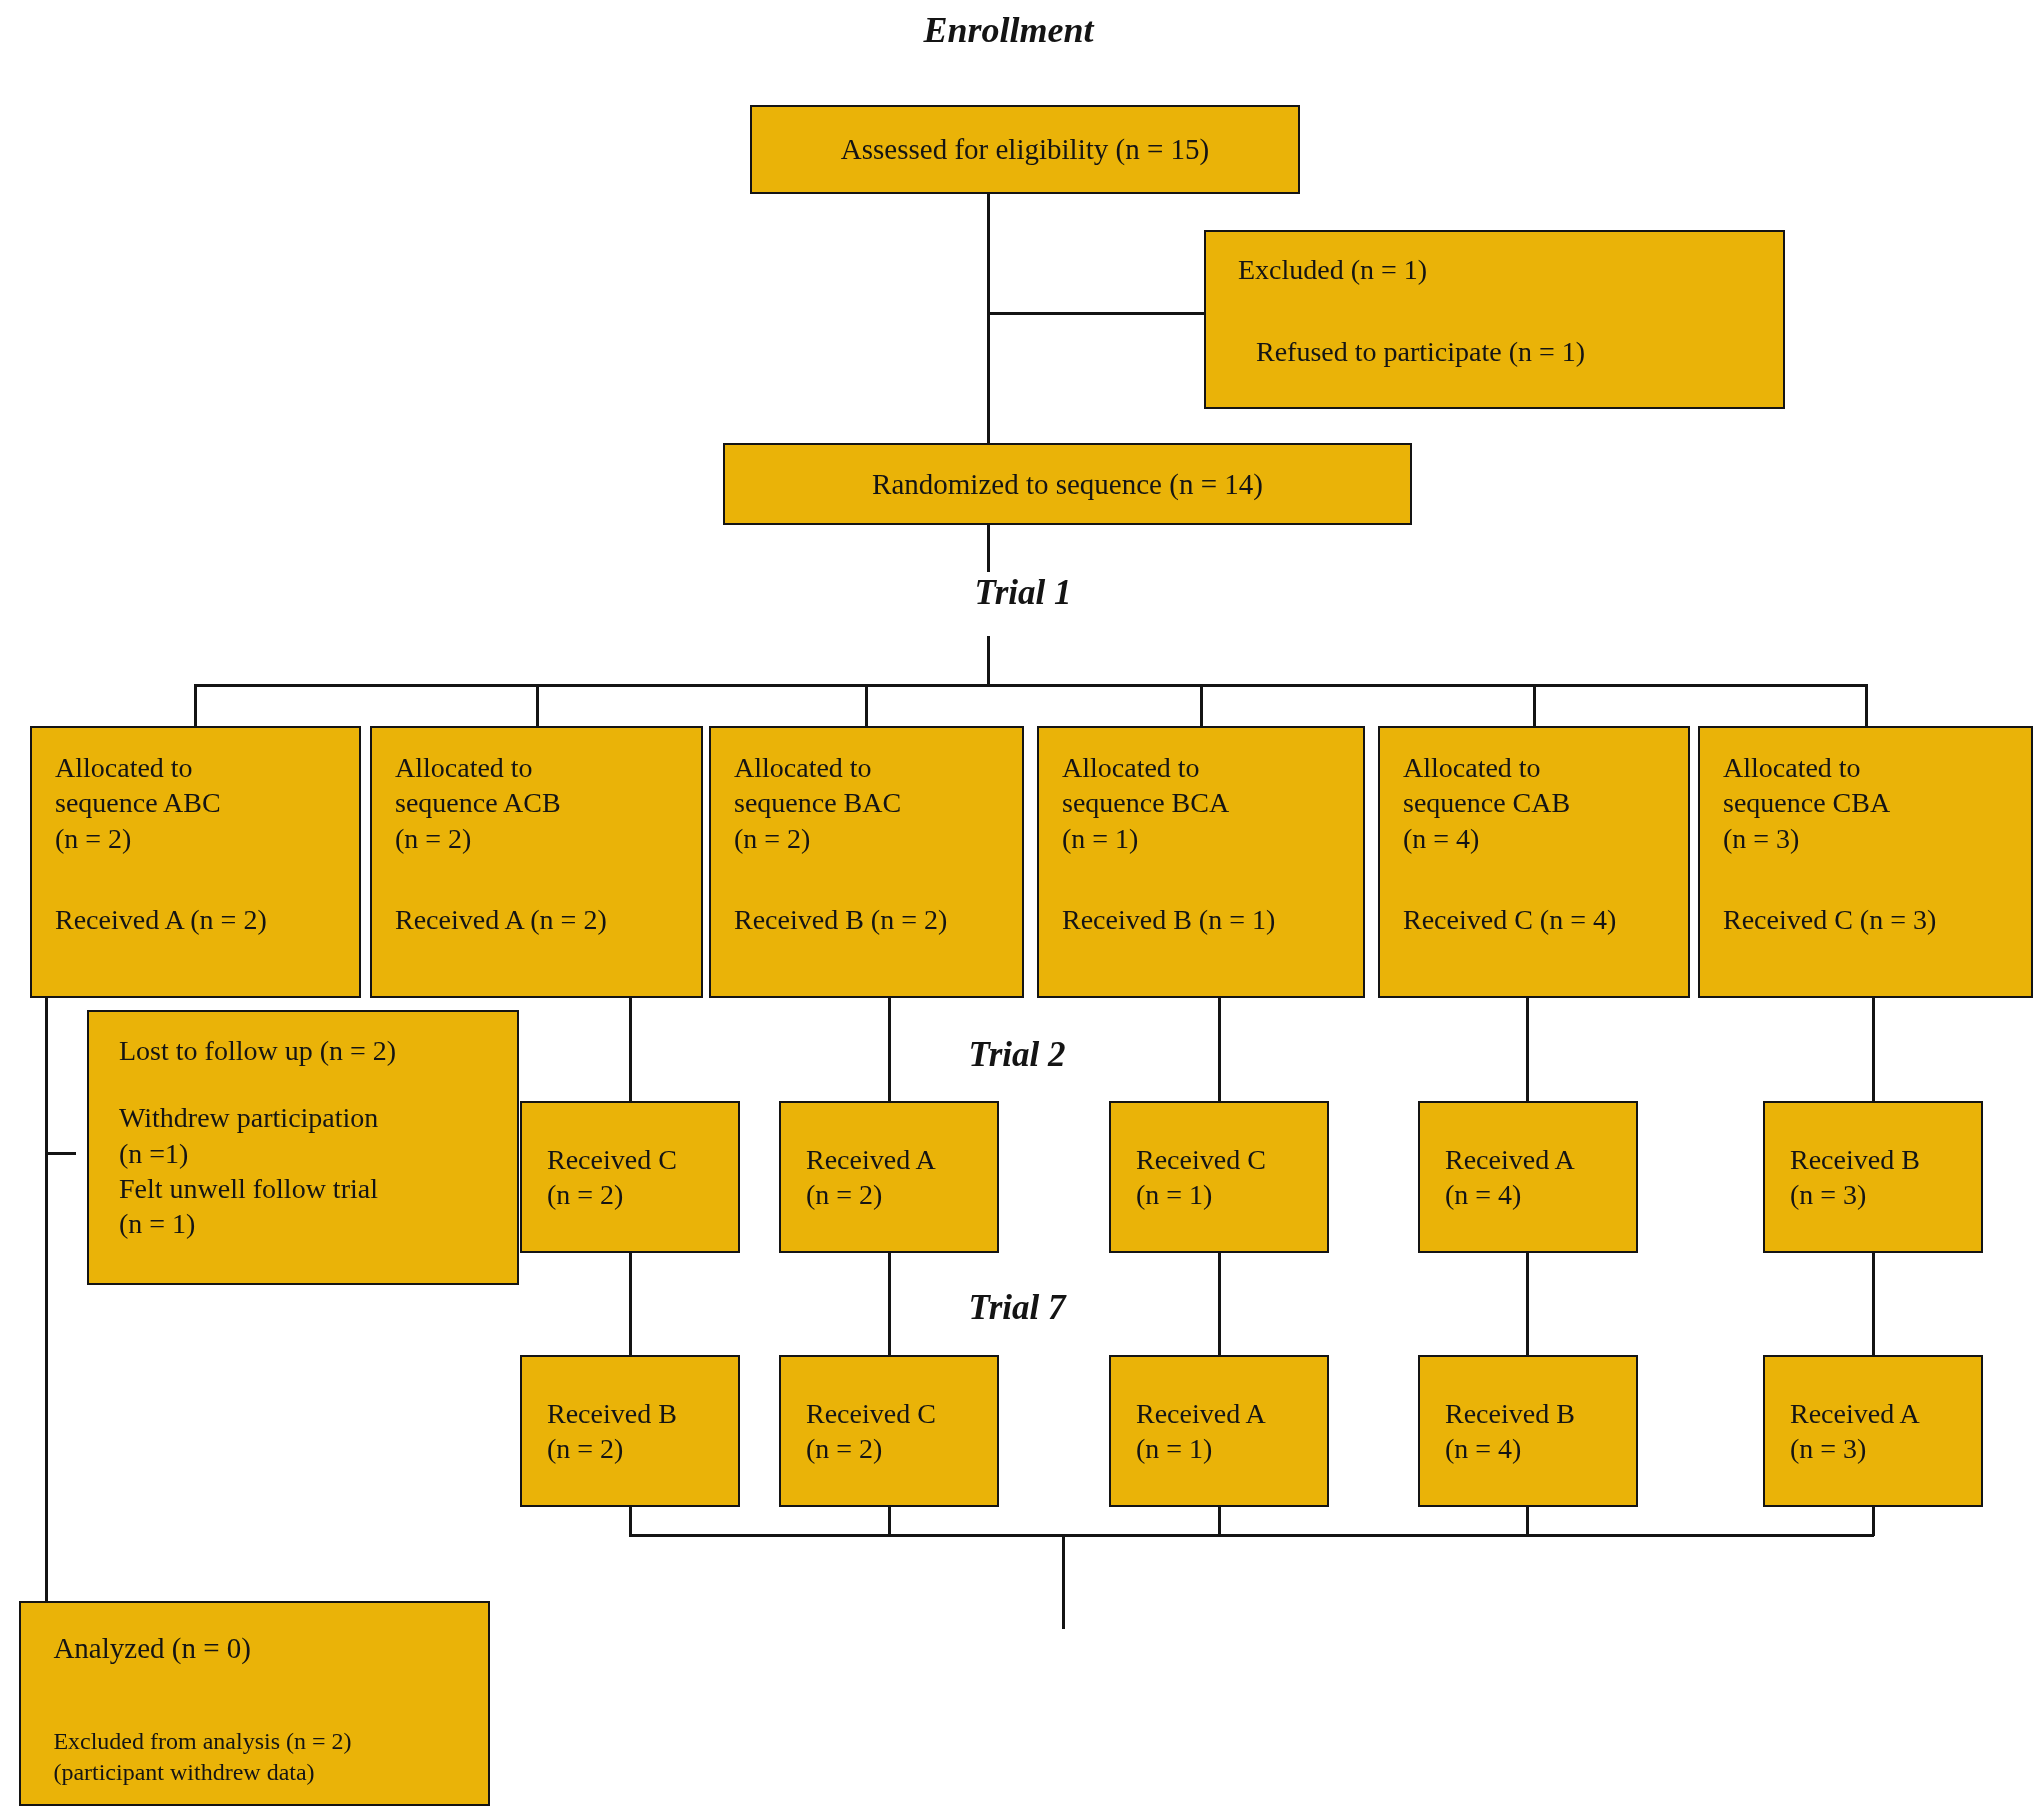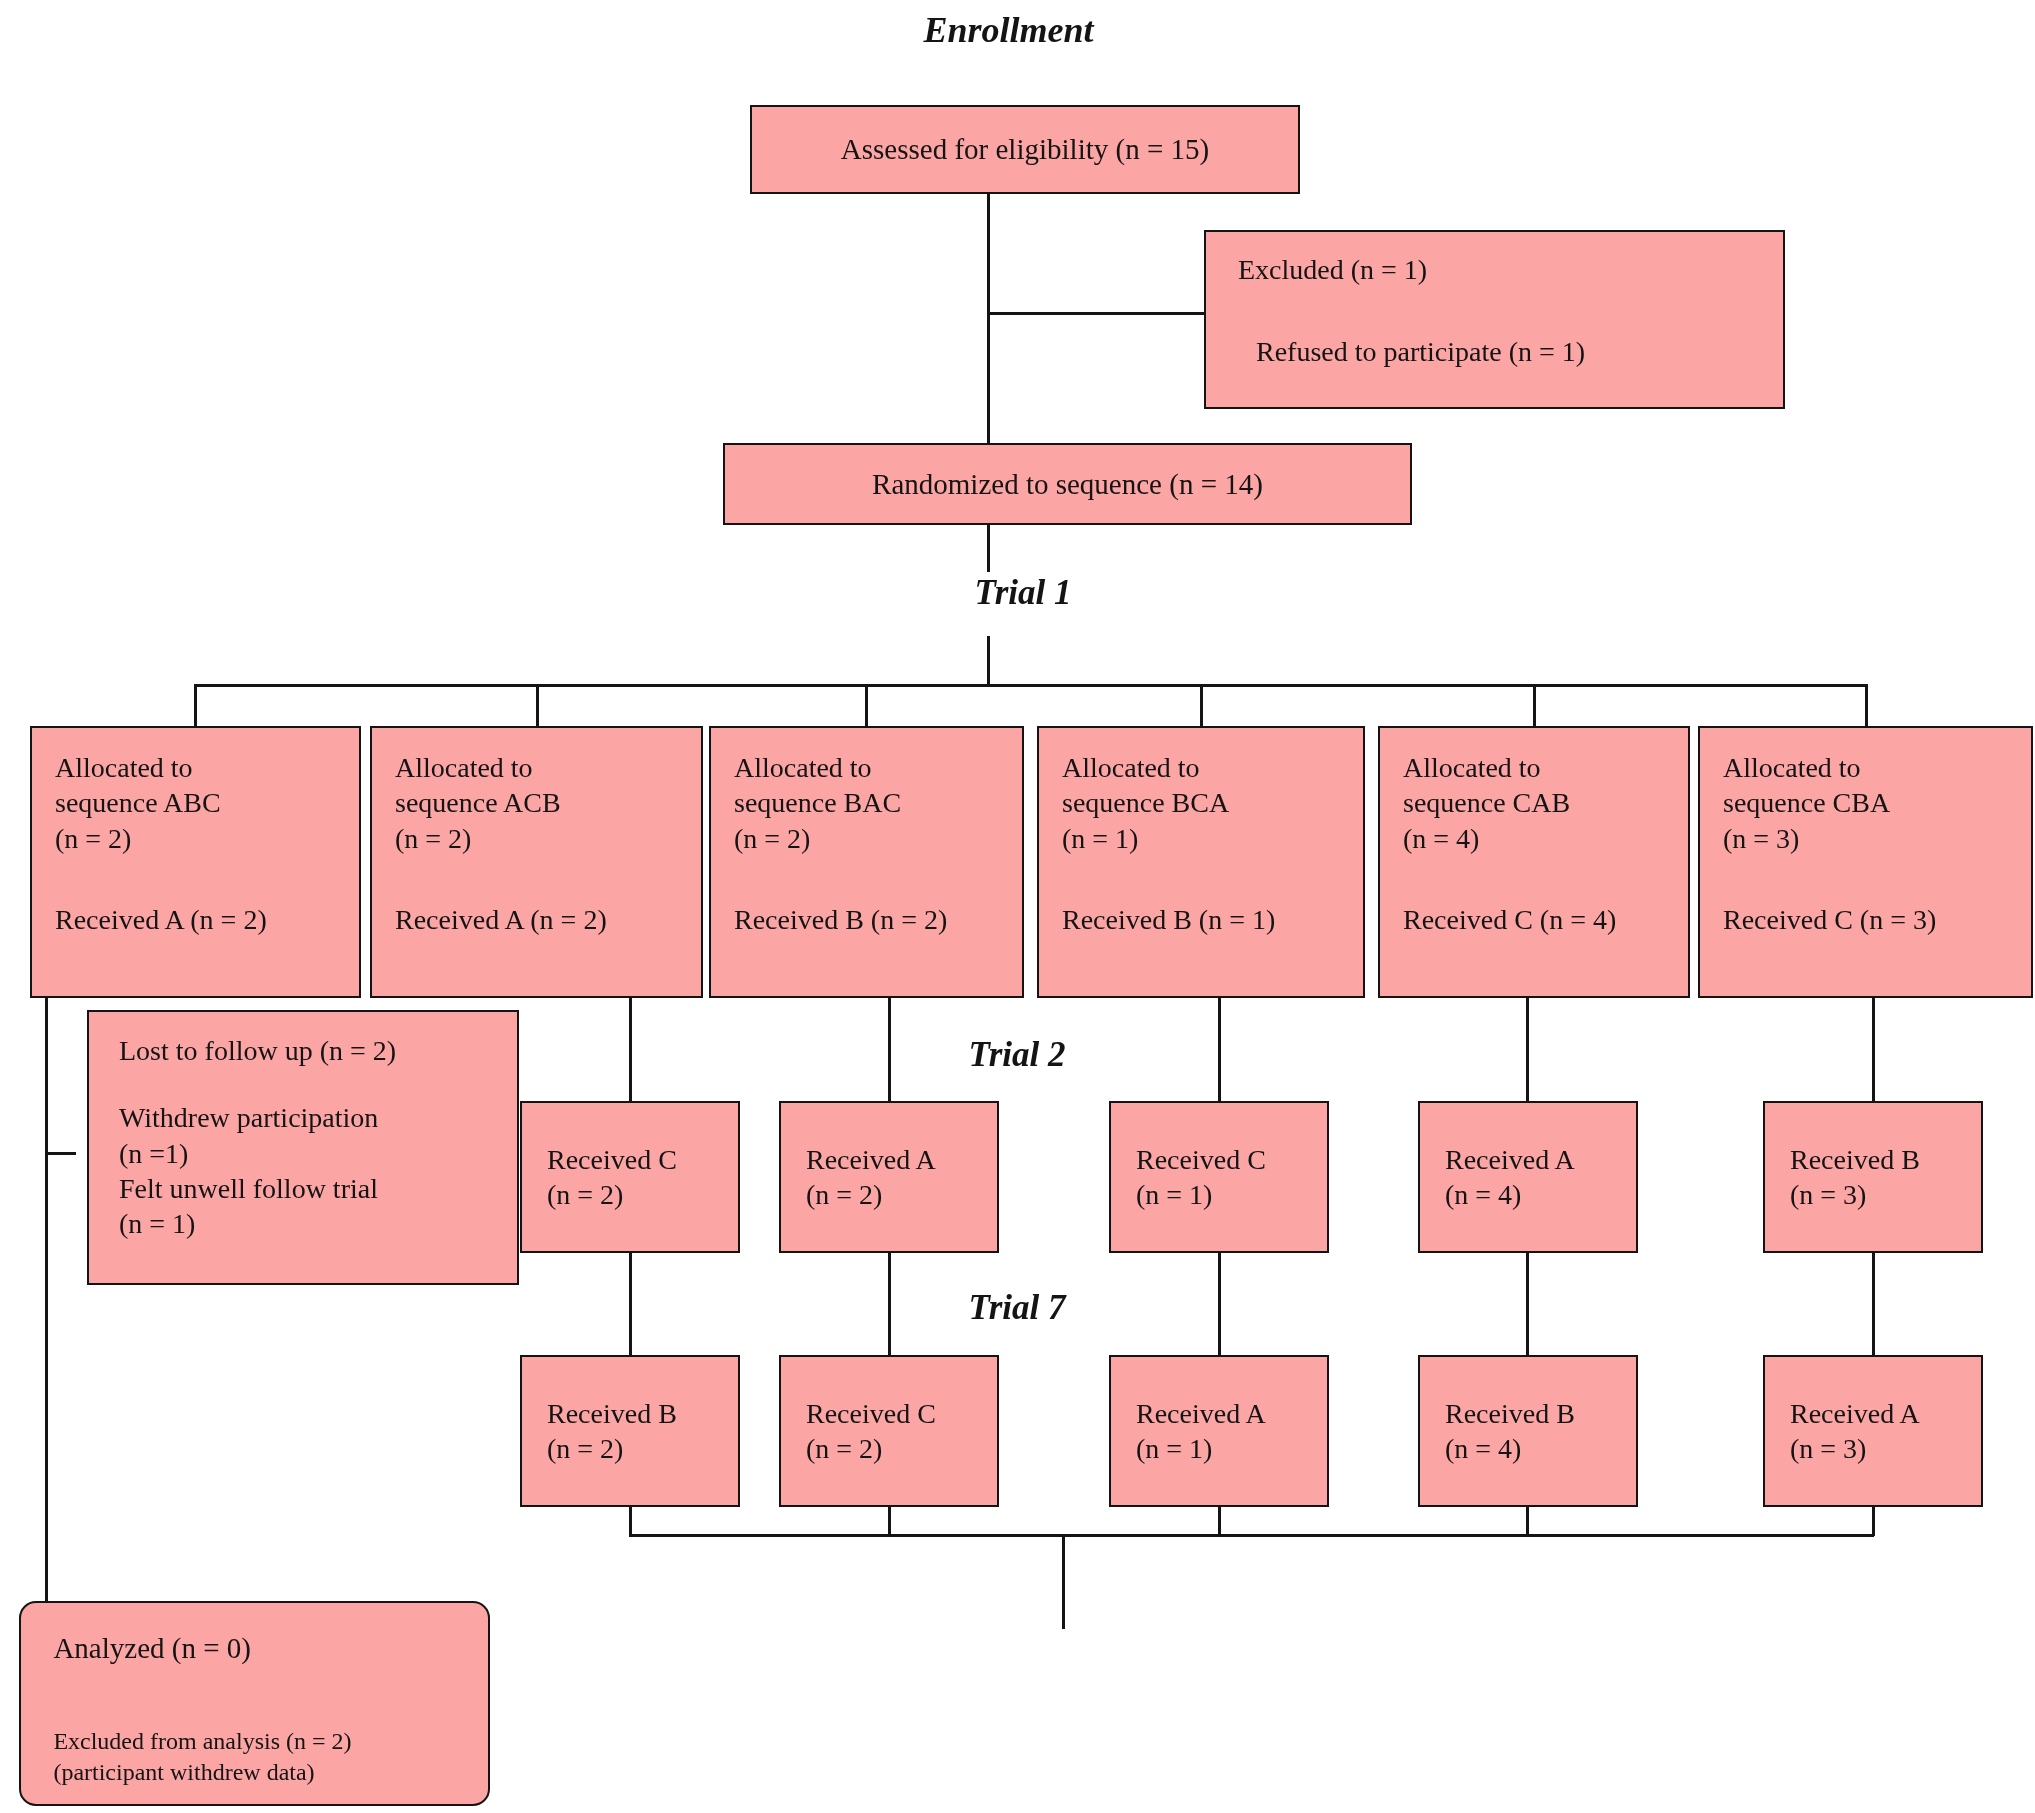--- a/index.html
+++ b/index.html
@@ -15,21 +15,21 @@
     position:absolute;
     font-weight:bold;
     font-size:35px;
     text-align:center;
     white-space:nowrap;
     font-style:italic;
   }
   .fbox{
     position:absolute;
     border:2.6px solid #141414;
-    background:#fca5a5;
+    background:#eab308;
     box-sizing:border-box;
     font-size:28px;
     line-height:1.26;
   }
   .center-flex{
     display:flex;align-items:center;justify-content:center;
     text-align:center;
     font-size:29px;
   }
   .conn{
@@ -41,21 +41,21 @@
     display:flex;flex-direction:column;
   }
   .alloc .received{margin-top:46px;white-space:nowrap;}
   .t23{
     display:flex;flex-direction:column;justify-content:center;
     padding-left:25px;
     font-size:28px;
   }
   .lost{padding:21px 21px 0 30px;margin-left:12px;}
   .lost .spacer{height:32px;}
-  .anal{box-sizing:border-box;border-radius:17px;}
+  .anal{box-sizing:border-box;}
   .anal .sub{font-size:24px;line-height:1.3;}
 </style>
 </head>
 <body>
 
 <div id="canvas">
 
   <div class="hdr" style="left:773px;top:9.4px;width:471px;font-size:36px;">Enrollment</div>
   <div class="hdr" style="left:866px;top:573px;width:314px;">Trial 1</div>
   <div class="hdr" style="left:860px;top:1035px;width:314px;">Trial 2</div>

